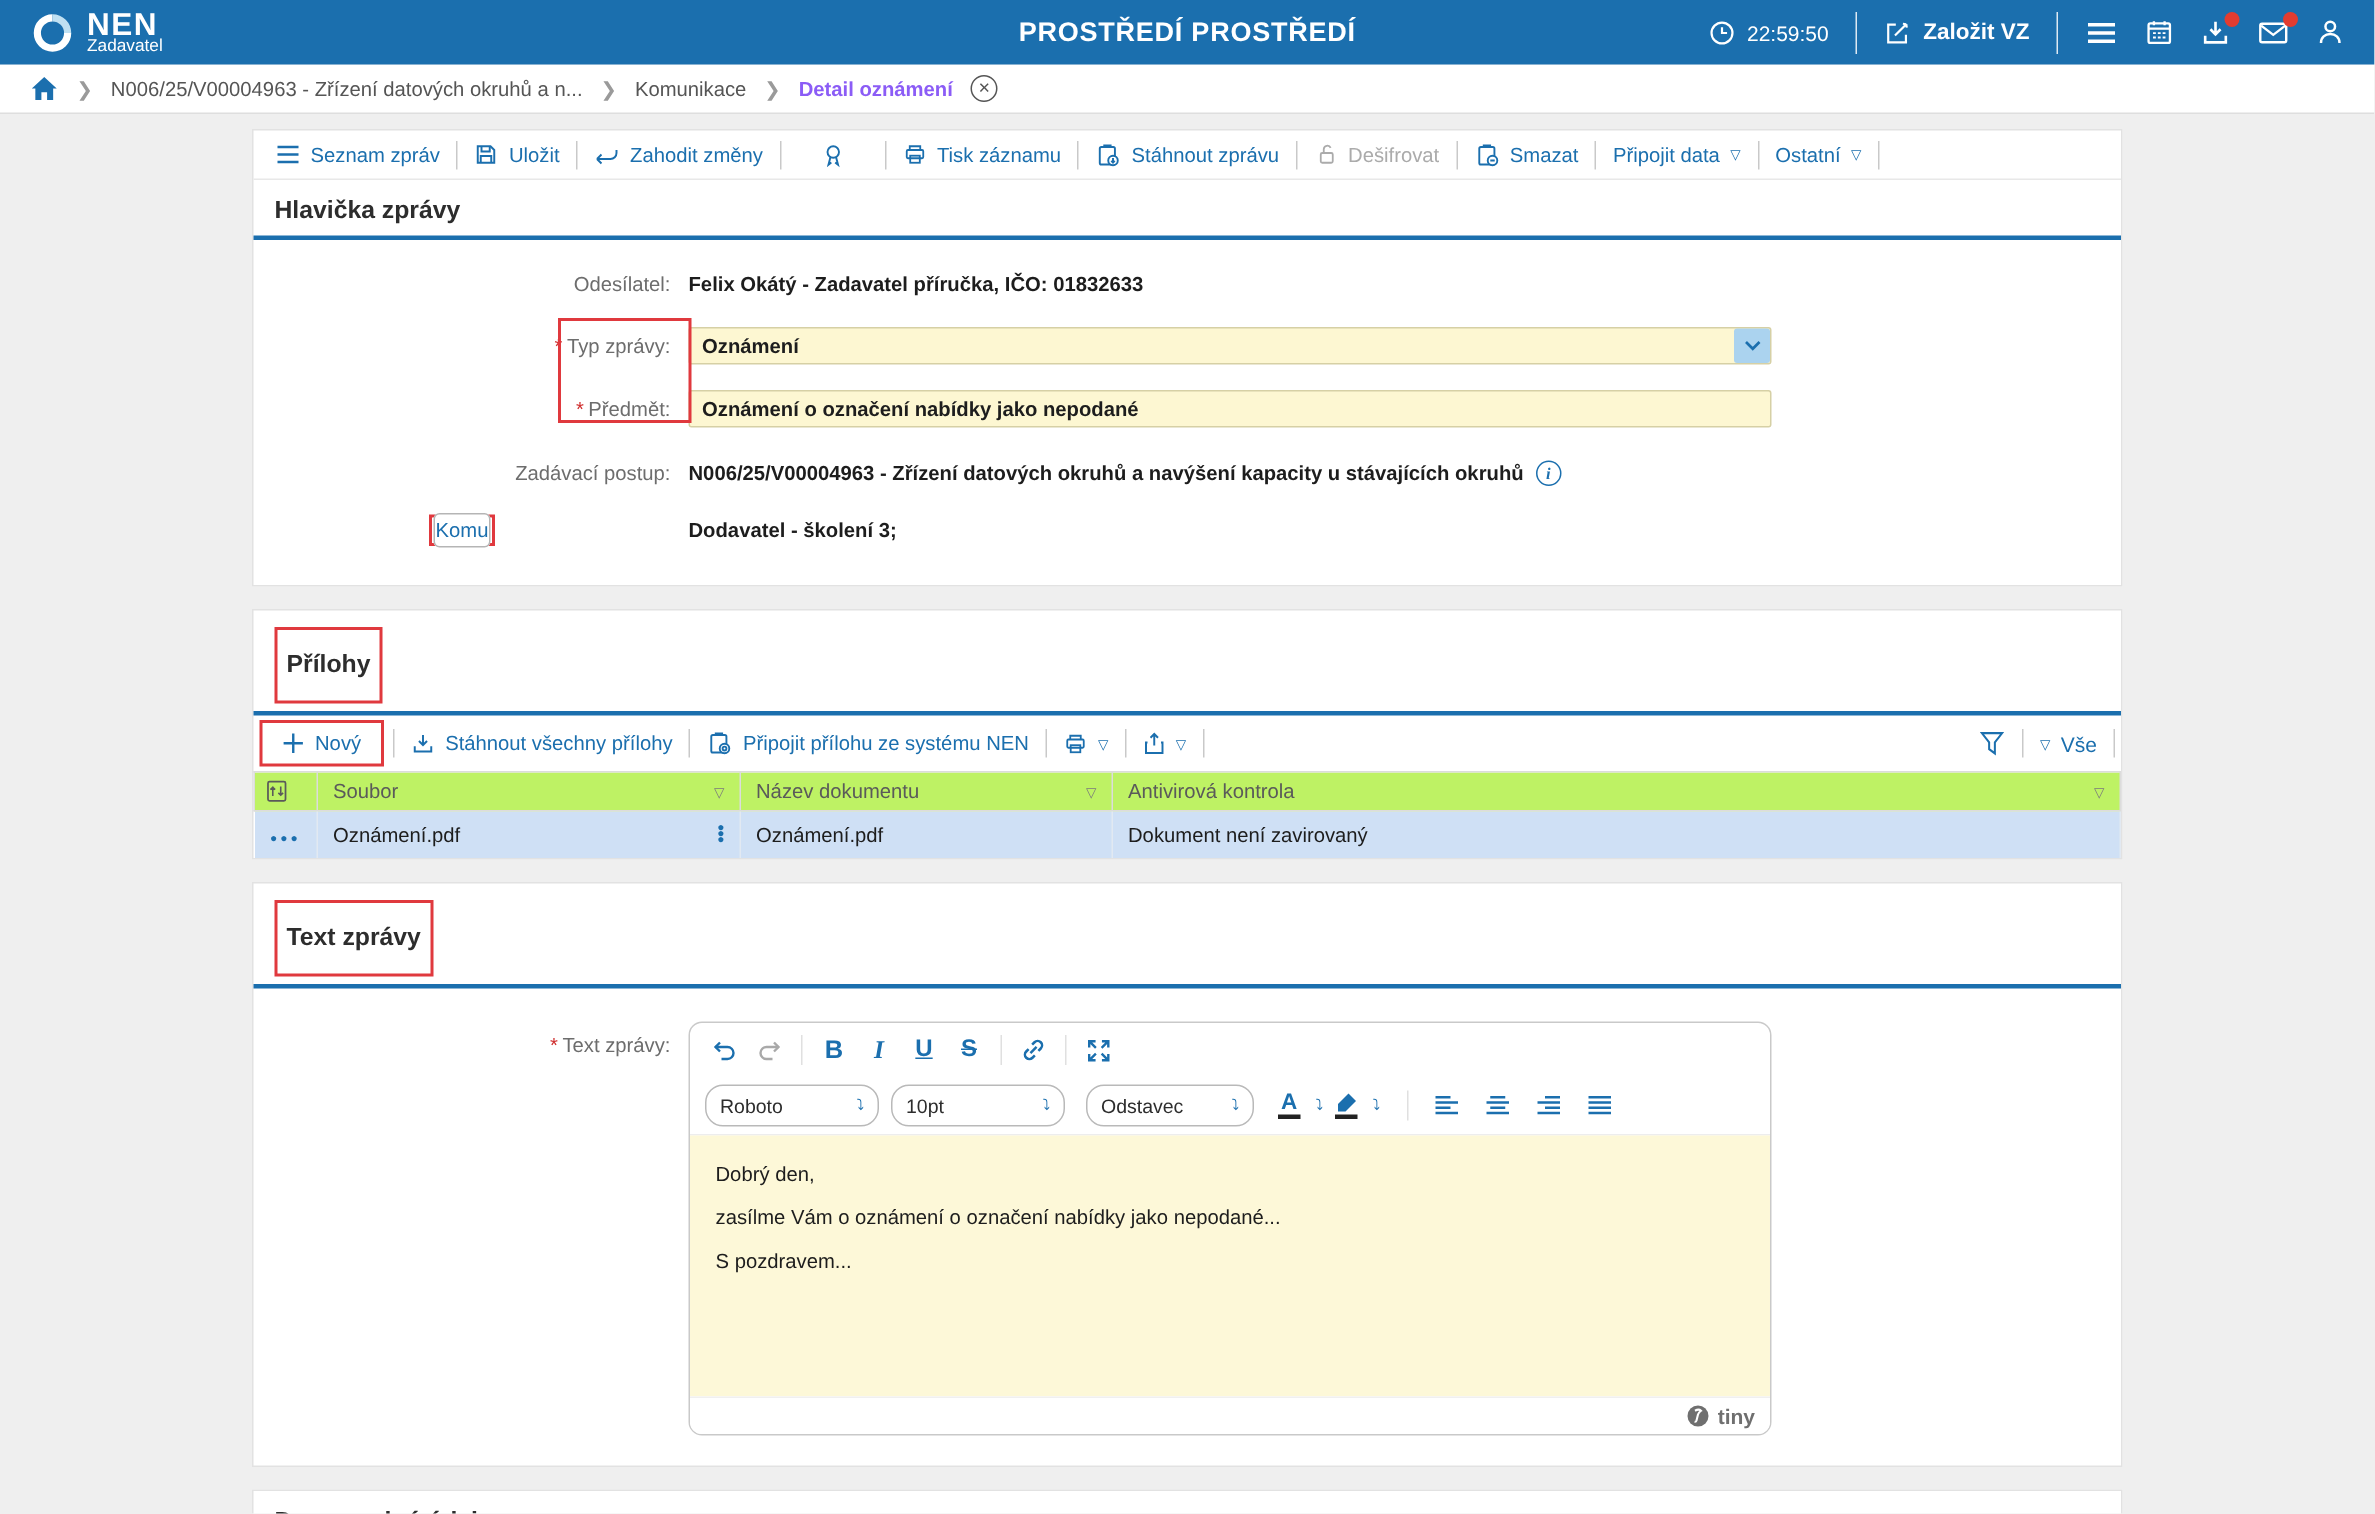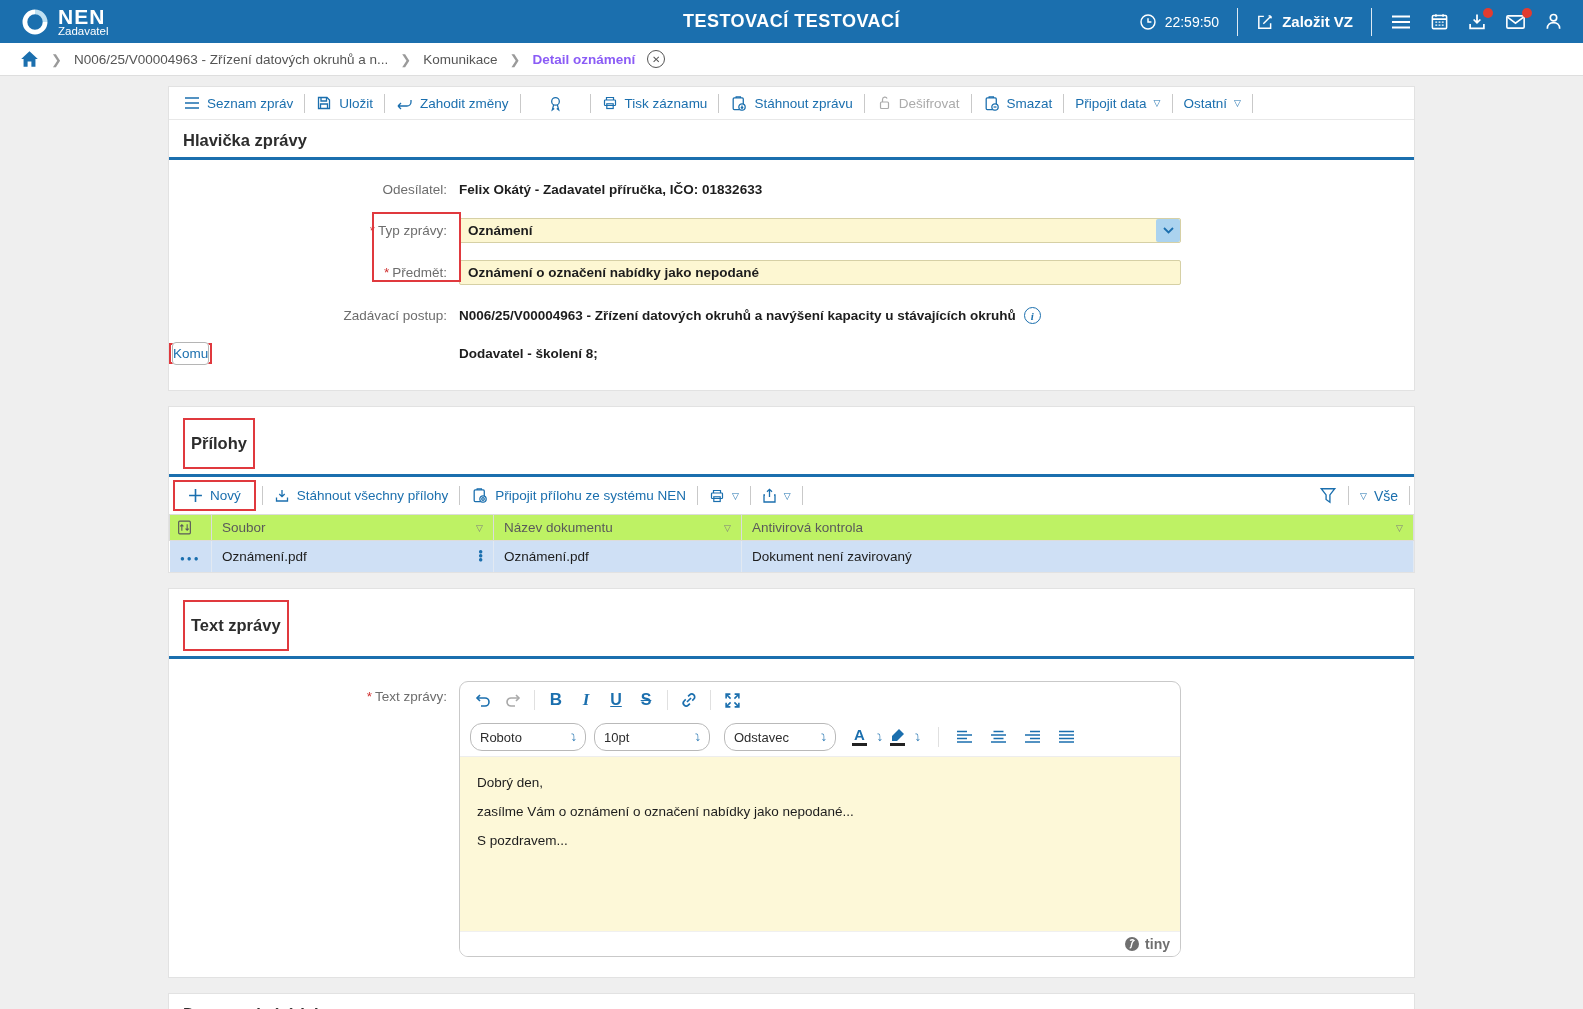--- a/index.html
+++ b/index.html
@@ -107,21 +107,21 @@
       <svg width="30" height="30" viewBox="0 0 30 30">
         <path d="M15 2.5 A12.5 12.5 0 1 0 27.5 15 L22.7 15 A7.7 7.7 0 1 1 15 7.3 Z" fill="#fff"></path>
         <path d="M15 2.5 A12.5 12.5 0 0 1 27.5 15 L22.7 15 A7.7 7.7 0 0 0 15 7.3 Z" fill="#bfe0f2"></path>
       </svg>
     </span>
     <span>
       <span class="brand">NEN</span>
       <span class="brand-sub">Zadavatel</span>
     </span>
   </div>
-  <div class="env-title">TESTOVACÍ TESTOVACÍ</div>
+  <div class="env-title">PROSTŘEDÍ PROSTŘEDÍ</div>
   <div class="top-right">
     <div class="top-item">
       <span>
         <svg width="18" height="18" viewBox="0 0 16 16" fill="none" stroke="#fff" stroke-width="1.3">
             <circle cx="8" cy="8" r="6.2"></circle>
             <path d="M8 4.6 V8 L11 8"></path>
           </svg>
       </span>
       <span class="time-text">22:59:50</span>
     </div>
@@ -325,26 +325,26 @@
         </div>
       </div>
 
       <div class="frow" style="margin-bottom:19px;">
         <span class="flabel">Zadávací postup:</span>
         <span class="fvalue">N006/25/V00004963 - Zřízení datových okruhů a navýšení kapacity u stávajících okruhů</span>
         <span class="info-circ">i</span>
       </div>
 
       <div class="frow">
-        <span class="flabel" style="display:flex; justify-content:flex-start;">
+        <span class="flabel" style="display:flex; justify-content:center;">
           <span class="redbox" style="padding:1px;">
             <span class="komu-btn">Komu</span>
           </span>
         </span>
-        <span class="fvalue">Dodavatel - školení 8;</span>
+        <span class="fvalue">Dodavatel - školení 3;</span>
       </div>
     </div>
   </div>
 
   <div class="card">
     <div class="section-head" style="padding-bottom:5px;">
       <span class="redbox redbox-pad">
         <span class="section-title">Přílohy</span>
       </span>
     </div>

